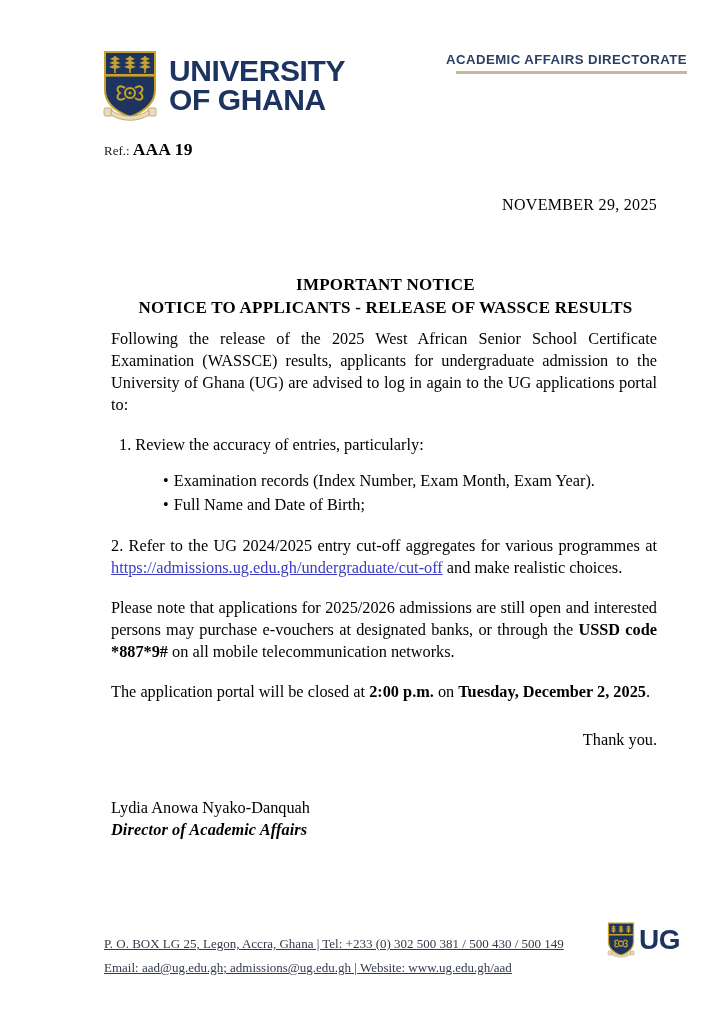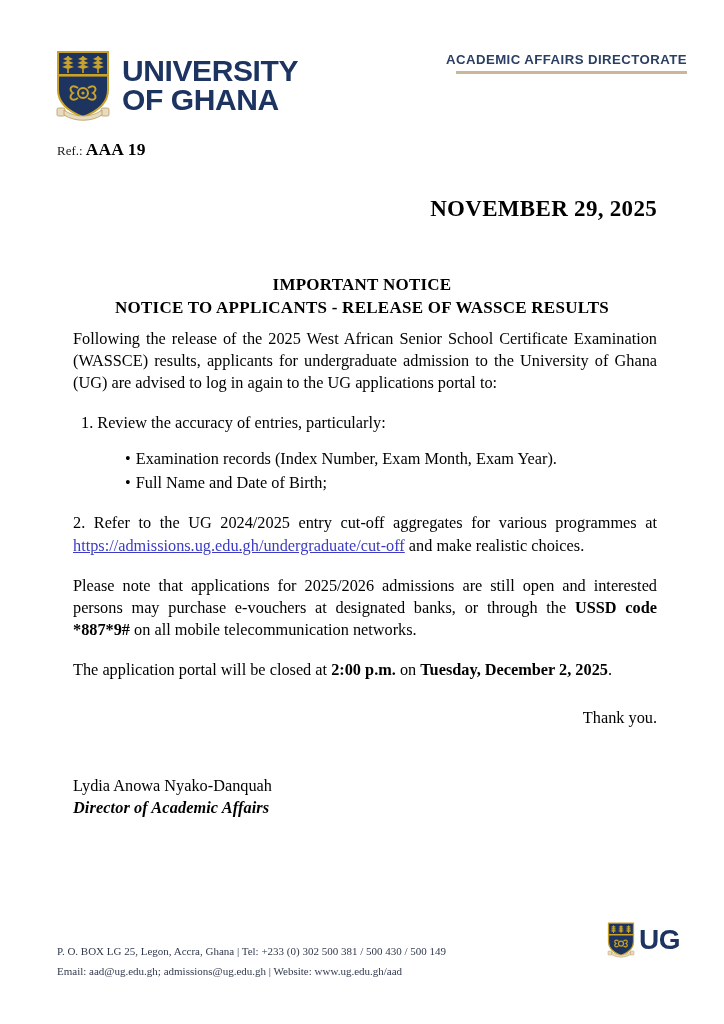--- a/index.html
+++ b/index.html
@@ -12,20 +12,21 @@
     height: 1024px;
     position: relative;
     font-family: "Liberation Serif", "DejaVu Serif", serif;
     color: #000000;
     overflow: hidden;
   }
   .page {
     position: absolute;
     inset: 0;
     background: #ffffff;
+    margin-left: 47px;
   }
 
   
   .header {
     position: absolute;
     top: 44px;
     left: 0;
     right: 0;
     height: 90px;
   }
@@ -89,22 +90,22 @@
     font-weight: 700;
     letter-spacing: 0.2px;
     margin-left: 3px;
   }
 
   
   .date-line {
     position: absolute;
     right: 67px;
     top: 196px;
-    font-size: 23px;
-    font-weight: 700;
+    font-size: 16px;
+    font-weight: 400;
     letter-spacing: 0.3px;
     white-space: nowrap;
   }
 
   
   .titles {
     position: absolute;
     left: 67px;
     right: 67px;
     top: 274px;
@@ -114,21 +115,21 @@
   .title-sub {
     font-size: 17px;
     font-weight: 700;
     letter-spacing: 0.25px;
     line-height: 1.35;
   }
 
   
   .content {
     position: absolute;
-    left: 73px;
+    left: 64px;
     right: 67px;
     top: 328px;
     font-size: 16.3px;
     line-height: 1.355;
   }
   p.para {
     margin: 0 0 18px 0;
     text-align: justify;
     text-justify: inter-word;
   }
@@ -174,24 +175,25 @@
   .footer {
     position: absolute;
     left: 0;
     right: 0;
     bottom: 40px;
     height: 60px;
   }
   .footer-text {
     position: absolute;
     left: 57px;
-    top: 17px;
+    top: 8px;
     color: #323a4d;
-    font-size: 11px;
+    font-size: 13px;
     line-height: 1.85;
+    text-decoration: underline;
   }
   .footer-text div { white-space: nowrap; }
   .footer-logo {
     position: absolute;
     right: 44px;
     top: -2px;
     display: flex;
     align-items: center;
     gap: 4px;
   }

